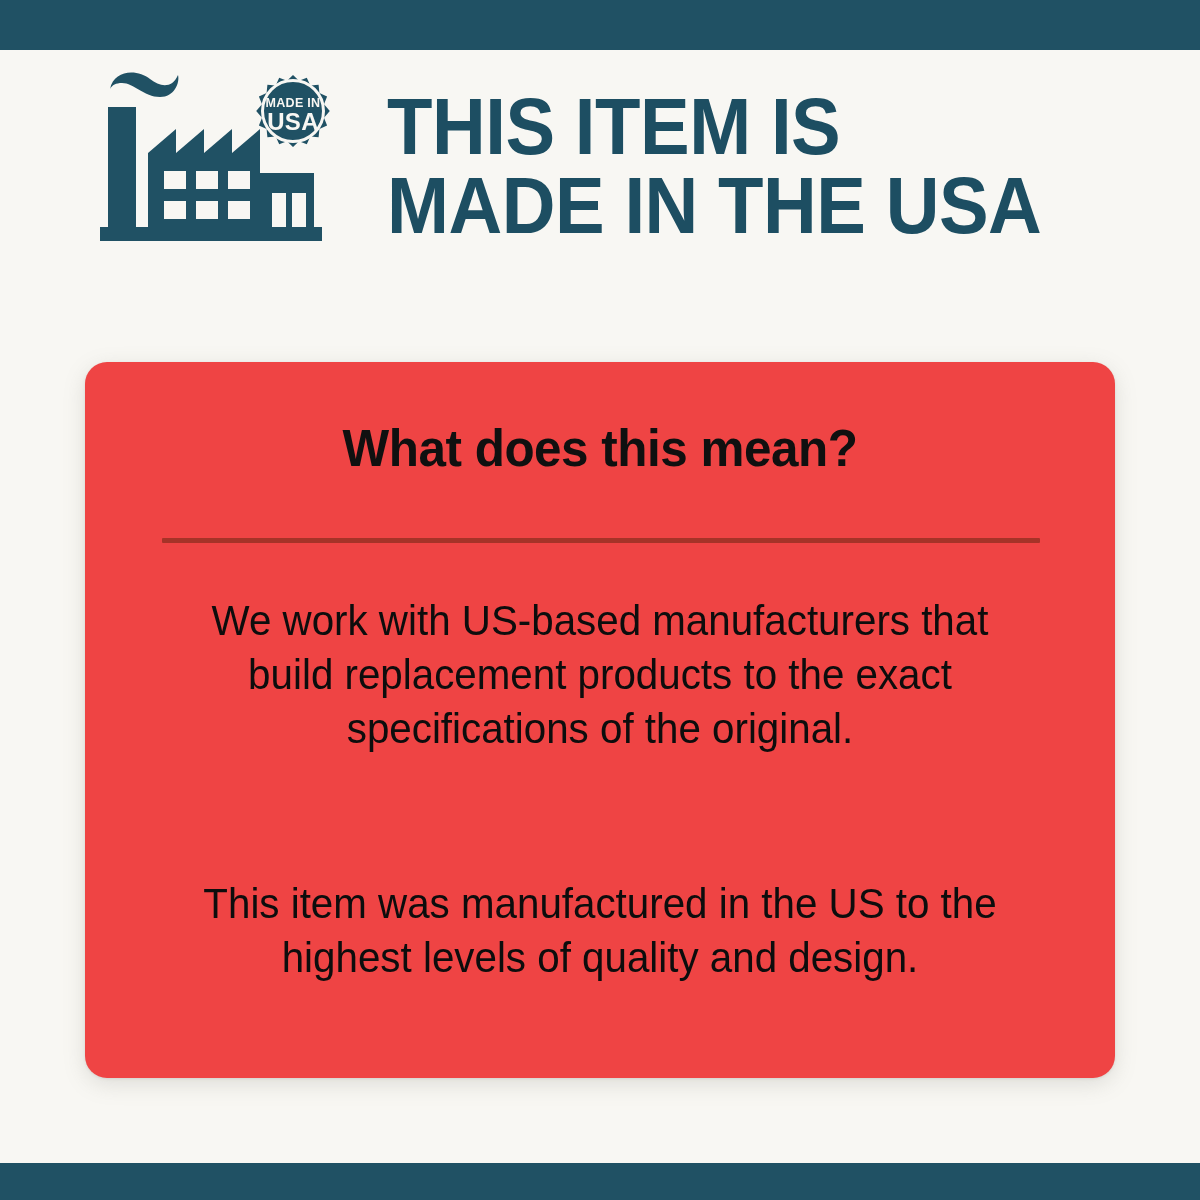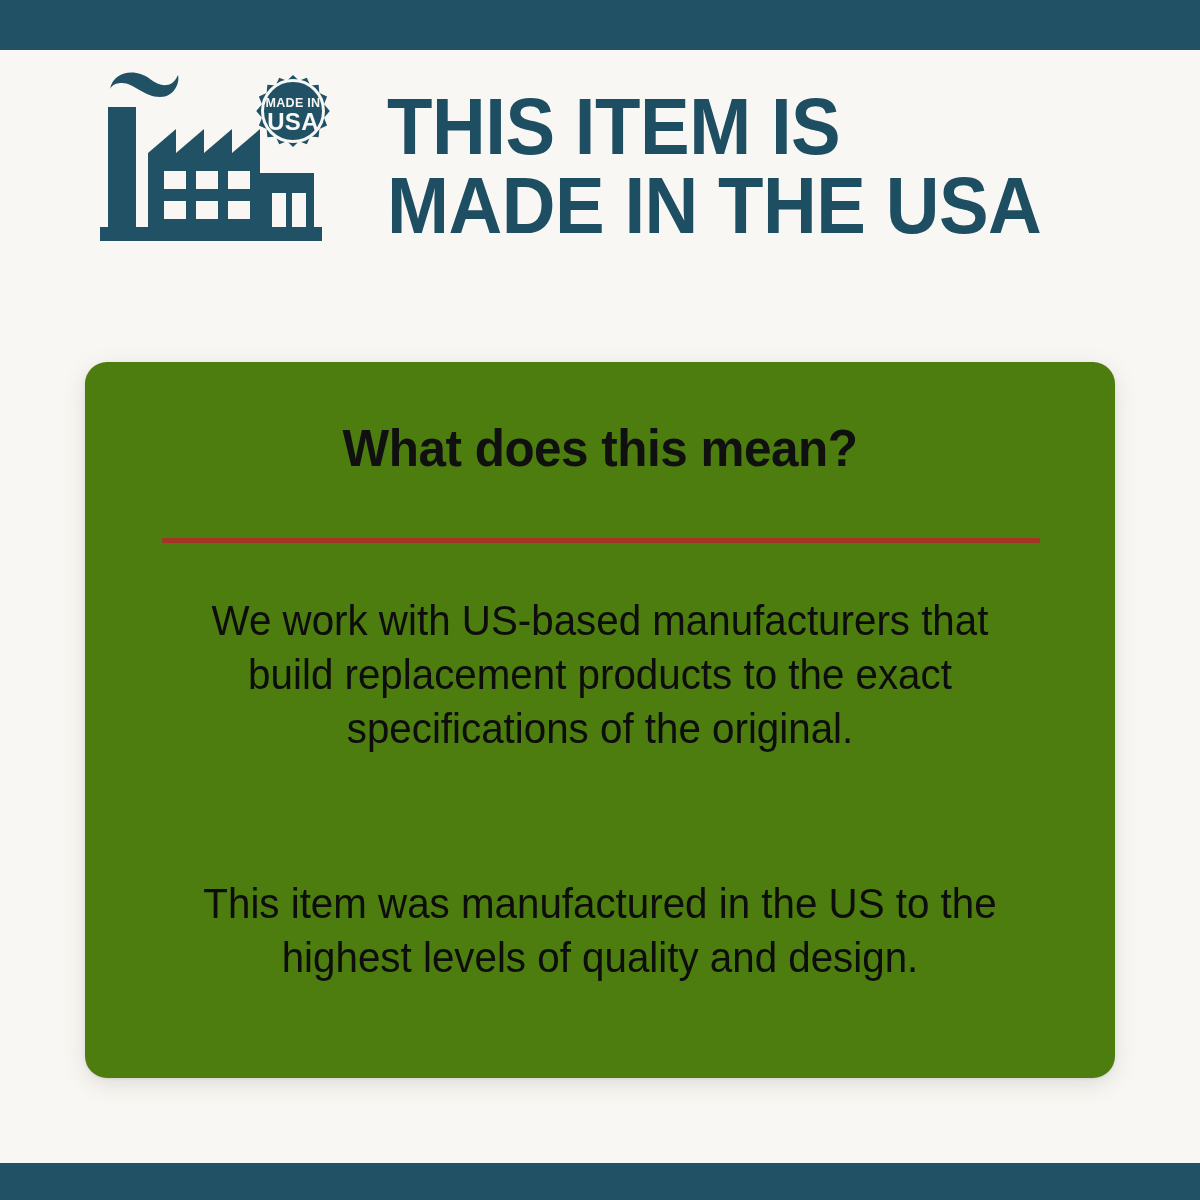--- a/index.html
+++ b/index.html
@@ -69,21 +69,21 @@
   }
   .headline .line { display: block; }
 
   
   .card {
     position: absolute;
     top: 362px;
     left: 85px;
     width: 1030px;
     height: 716px;
-    background: #4d7c0f;
+    background: #ef4444;
     border-radius: 22px;
     box-shadow: 0 6px 22px rgba(120,118,110,0.20),
                 0 1px 3px rgba(120,118,110,0.16);
   }
 
   .card-title {
     position: absolute;
     top: 60px;
     left: 0;
     width: 1030px;

